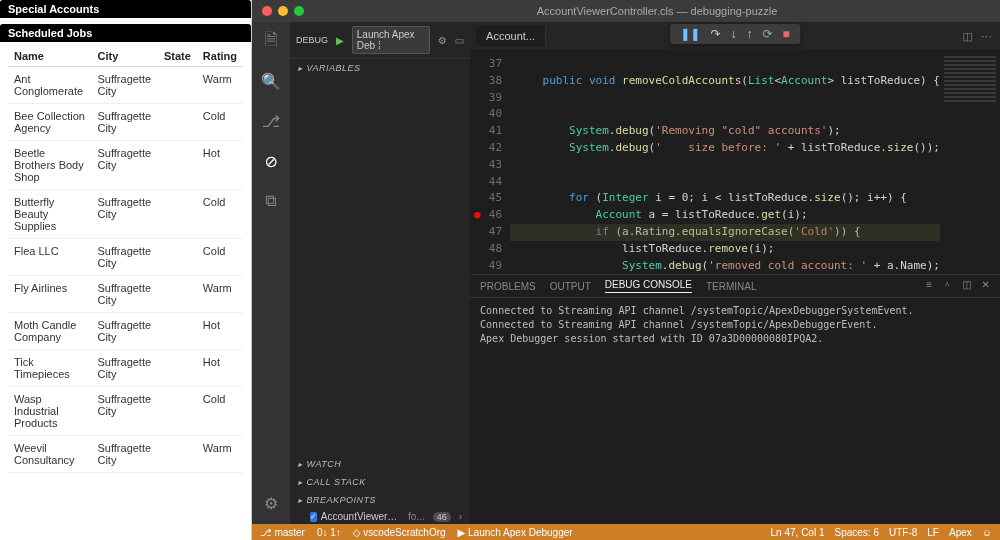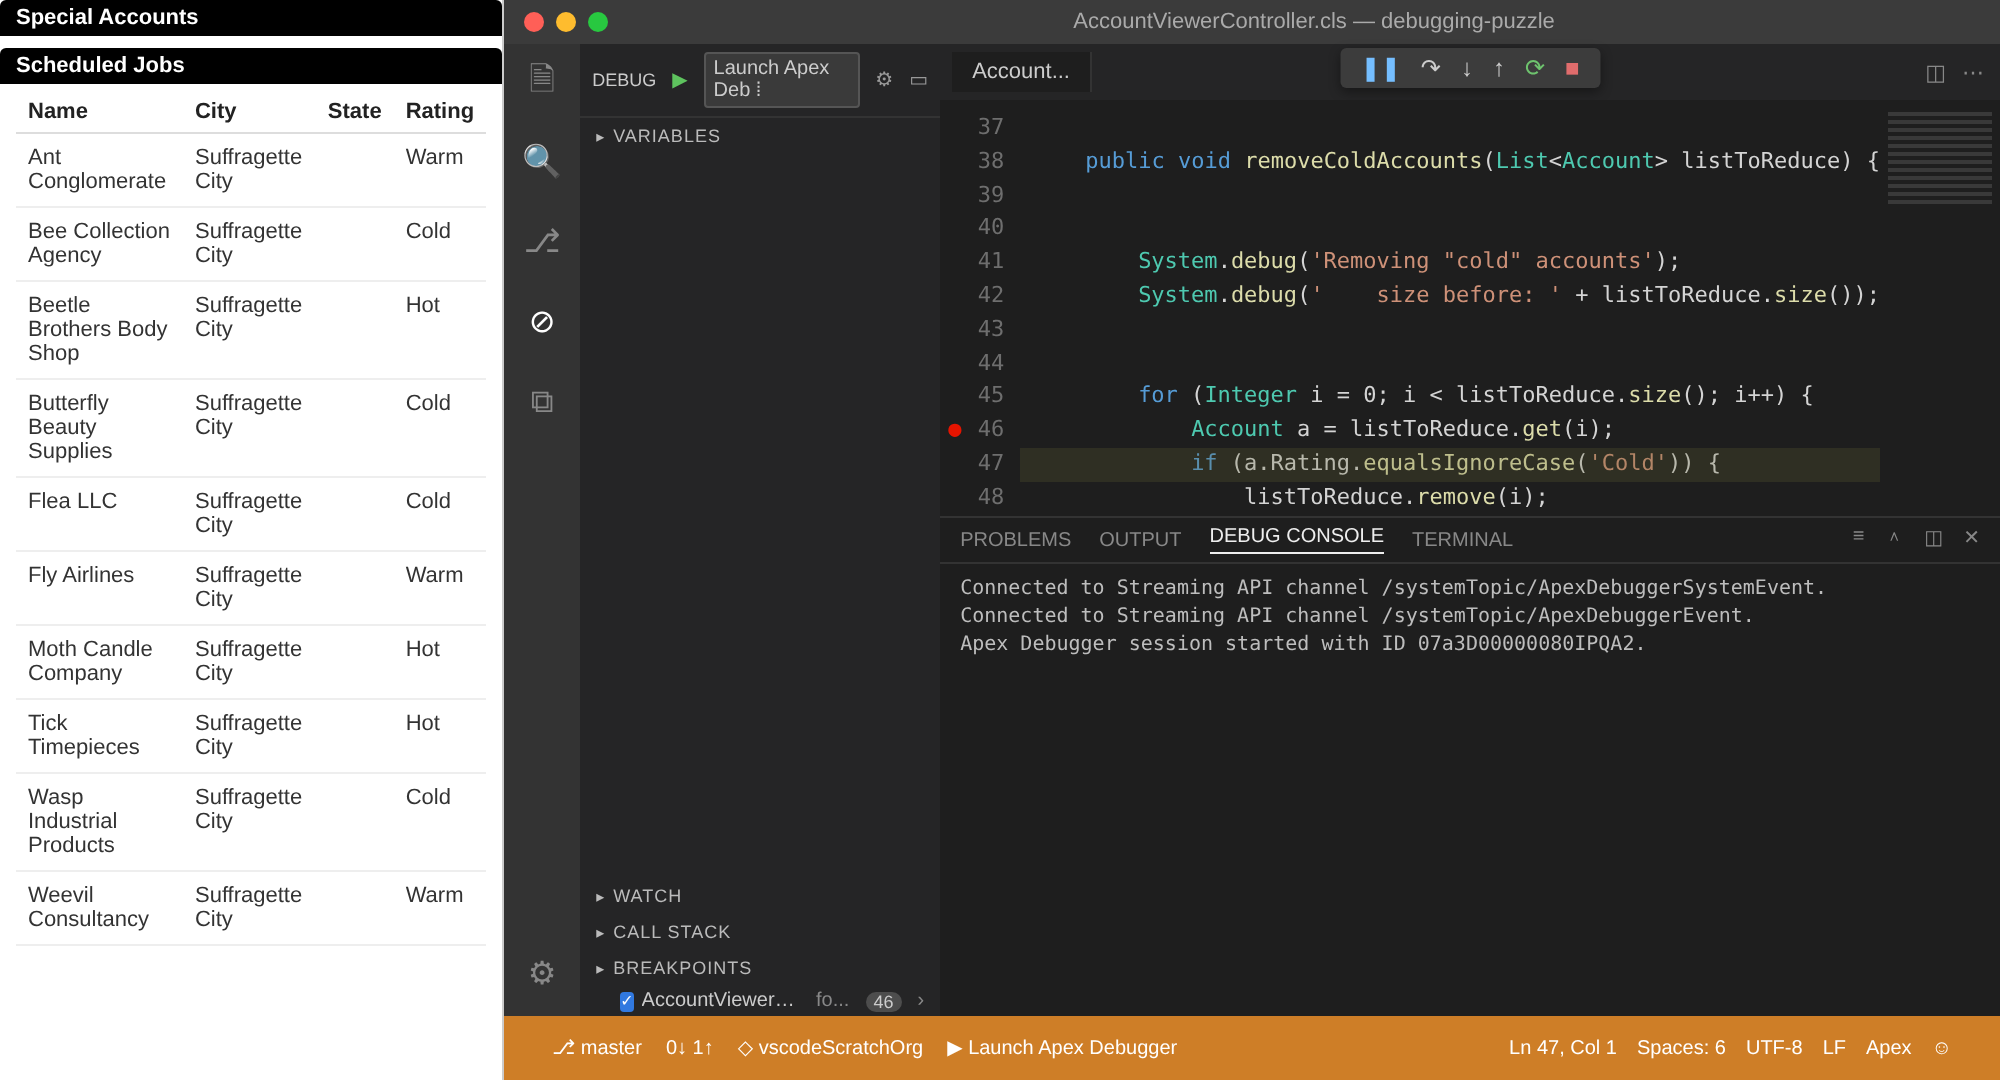--- a/index.html
+++ b/index.html
@@ -23,21 +23,21 @@
   .red{background:#ff5f57;} .yellow{background:#febc2e;} .green{background:#28c840;}
   .titlebar .title { flex:1; text-align:center; color:#aaa;}
   .main-row { flex:1; display:flex; min-height:0;}
   .activitybar { width:38px; background:#333; display:flex; flex-direction:column; align-items:center; padding-top:8px; gap:18px; color:#888;}
   .activitybar .ic { width:22px; height:22px; display:flex; align-items:center; justify-content:center; font-size:16px;}
   .activitybar .settings { margin-top:auto; margin-bottom:10px;}
   .sidebar-debug { width:180px; background:#252526; display:flex; flex-direction:column; font-size:10px;}
   .debug-toolbar { display:flex; align-items:center; gap:8px; padding:4px 6px; border-bottom:1px solid #333;}
   .play-ic{color:#5ec35e;}
   .dd { background:#3a3a3a; color:#ccc; font-size:10px; padding:2px 4px; border:1px solid #555; border-radius:2px;}
-  .sect-head { color:#bbb; padding:4px 8px; font-size:9px; letter-spacing:.5px; text-transform:uppercase; display:flex; align-items:center; gap:4px;}
+  .sect-head { color:#bbb; padding:4px 8px; font-size:9px; letter-spacing:.5px; text-transform:uppercase; display:flex; align-items:center; gap:4px;font-style:italic;}
   .sect-head::before { content:"▸"; font-size:8px;}
   .sidebar-debug .variables{ flex:1;}
   .breakpoints-item{ padding:2px 8px 2px 20px; display:flex; align-items:center; gap:4px; color:#ccc; font-size:10px;}
   .bp-check{ width:10px;height:10px;background:#3179e0;border-radius:2px;display:flex;align-items:center;justify-content:center;color:#fff;font-size:8px;}
   .bp-badge{ background:#4d4d4d; padding:0 4px; border-radius:6px; font-size:9px; margin-left:4px;}
   .editor-col { flex:1; display:flex; flex-direction:column; min-width:0;}
   .tabbar { height:28px; background:#252526; display:flex; align-items:center; padding-left:6px; position:relative;}
   .tab { background:#1e1e1e; color:#ccc; padding:4px 10px; font-size:11px; border-right:1px solid #333;}
   .debug-controls { position:absolute; left:50%; top:2px; transform:translateX(-50%); background:#3c3c3c; border-radius:3px; display:flex; align-items:center; gap:10px; padding:3px 10px; box-shadow:0 2px 6px rgba(0,0,0,.4);}
   .dc-ic{font-size:12px; color:#ccc;}
@@ -51,21 +51,21 @@
   .code { flex:1; padding:6px 0 0 6px; font-family:Menlo, Consolas, monospace; font-size:11px; line-height:16.8px; white-space:pre; color:#d4d4d4; position:relative;}
   .hl-line{ position:absolute; left:0; right:0; height:16.8px; background:rgba(100,100,50,.25);}
   .kw{color:#569cd6;} .type{color:#4ec9b0;} .fn{color:#dcdcaa;} .str{color:#ce9178;} .meth{color:#dcdcaa;}
   .minimap{ width:60px; background:#1e1e1e; opacity:.5; padding:6px 4px;}
   .minimap div{ height:2px; background:#555; margin-bottom:2px;}
   .panel { height:250px; border-top:1px solid #333; background:#1e1e1e; display:flex; flex-direction:column;}
   .panel-tabs{ display:flex; gap:14px; padding:4px 10px; font-size:10px; color:#888; border-bottom:1px solid #333; align-items:center;}
   .panel-tabs .active{ color:#eee; border-bottom:1px solid #eee; padding-bottom:2px;}
   .panel-tabs .pt-right{margin-left:auto; display:flex; gap:10px;}
   .console-out{ padding:6px 10px; font-family:Menlo, Consolas, monospace; font-size:10px; color:#bdbdbd; line-height:14px;}
-  .statusbar{ height:32px; background:#ce7e27; color:#fff; display:flex; align-items:center; font-size:10px; padding:0 24px; gap:12px;}
+  .statusbar{ height:16px; background:#ce7e27; color:#fff; display:flex; align-items:center; font-size:10px; padding:0 8px; gap:12px;}
   .statusbar .right{ margin-left:auto; display:flex; gap:10px;text-align:center;}
 </style>
 </head>
 <body>
 
 <div class="left-panel">
   <div class="black-bar">Special Accounts</div>
   <div class="black-bar sched">Scheduled Jobs</div>
   <table class="accounts">
     <thead>

